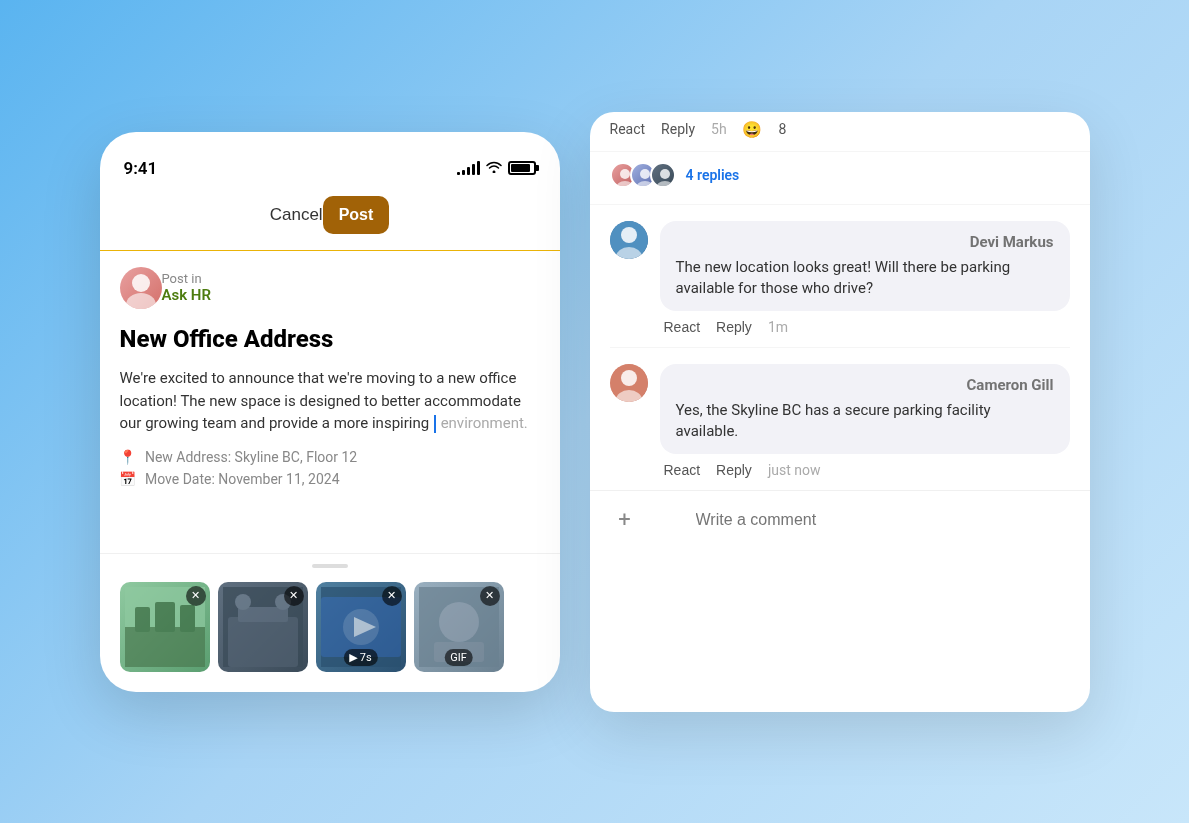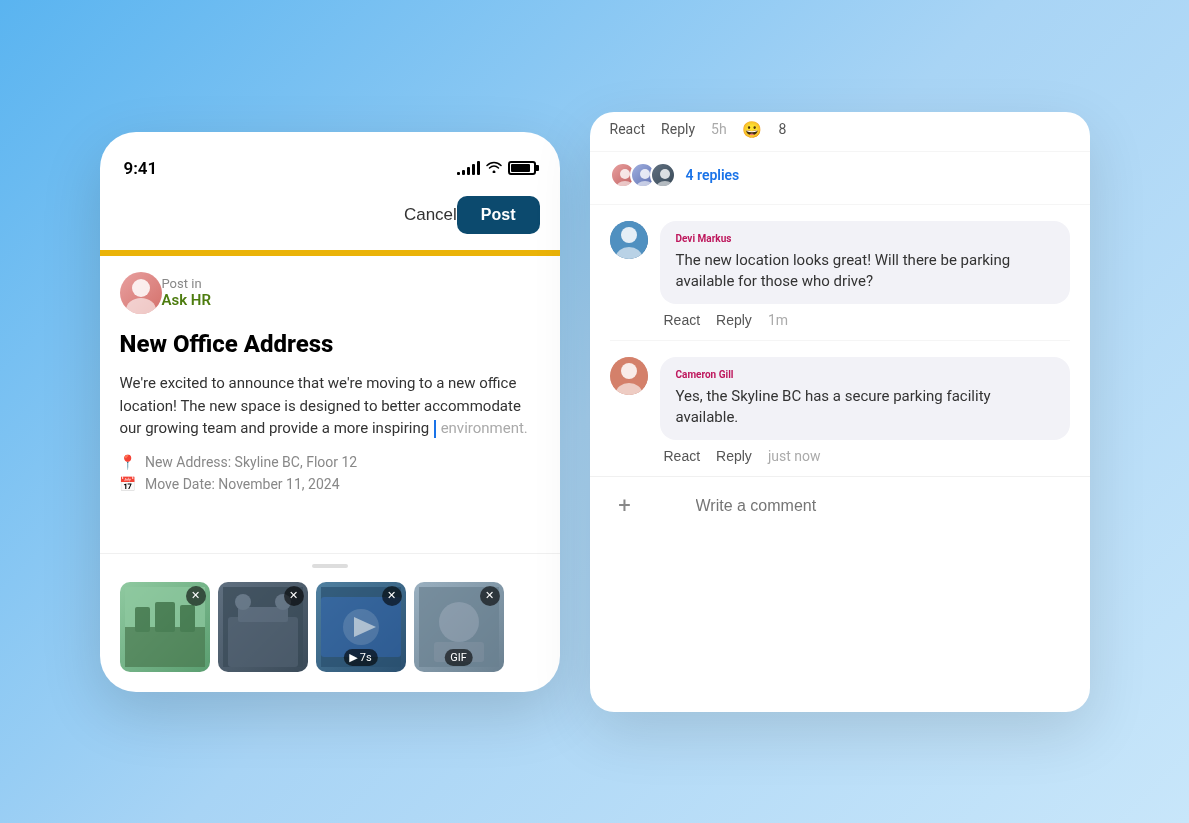--- a/index.html
+++ b/index.html
@@ -99,39 +99,39 @@
     .battery-fill {
       width: 90%;
       height: 100%;
       background: #000;
       border-radius: 1px;
     }
 
     .nav-bar {
       display: flex;
       align-items: center;
-      justify-content: flex-end;
+      justify-content: center;
       padding: 8px 20px 16px;
-      border-bottom: 6px solid #eab308;
+      border-bottom: 1px solid #eab308;
     }
 
     .cancel-btn {
       font-size: 17px;
       color: #333;
       background: none;
       border: none;
       cursor: pointer;
     }
 
     .post-btn {
-      background: #0c4a6e;
+      background: #a16207;
       color: white;
       border: none;
       border-radius: 10px;
-      padding: 10px 24px;
+      padding: 10px 16px;
       font-size: 16px;
       font-weight: 600;
       cursor: pointer;
     }
 
     .post-content {
       padding: 16px 20px;
       flex: 1;
     }
 
@@ -390,24 +390,25 @@
     }
 
     .comment-bubble {
       background: #f2f2f7;
       border-radius: 16px;
       padding: 12px 16px;
       margin-bottom: 8px;
     }
 
     .comment-name {
-      font-size: 10px;
+      font-size: 15px;
       font-weight: 700;
-      color: #be185d;
+      color: #737373;
       margin-bottom: 6px;
+      text-align: right;
     }
 
     .comment-text {
       font-size: 15px;
       color: #333;
       line-height: 1.4;
     }
 
     .comment-actions {
       display: flex;

